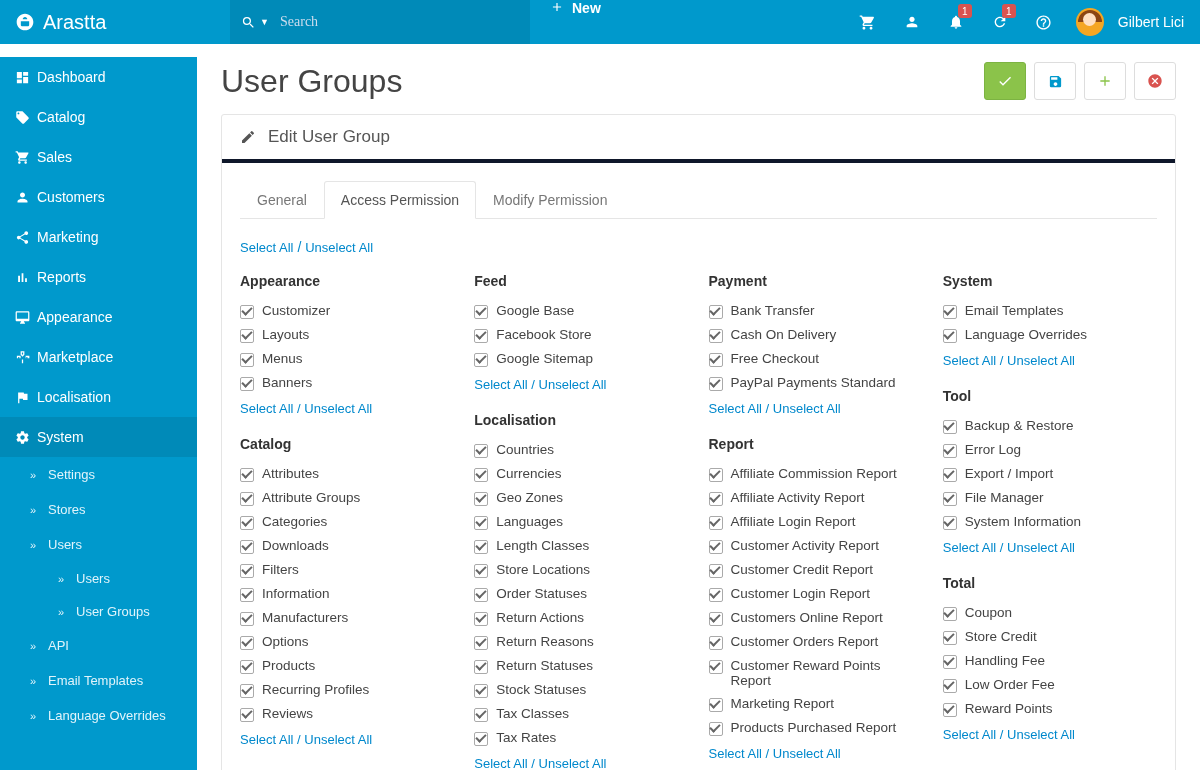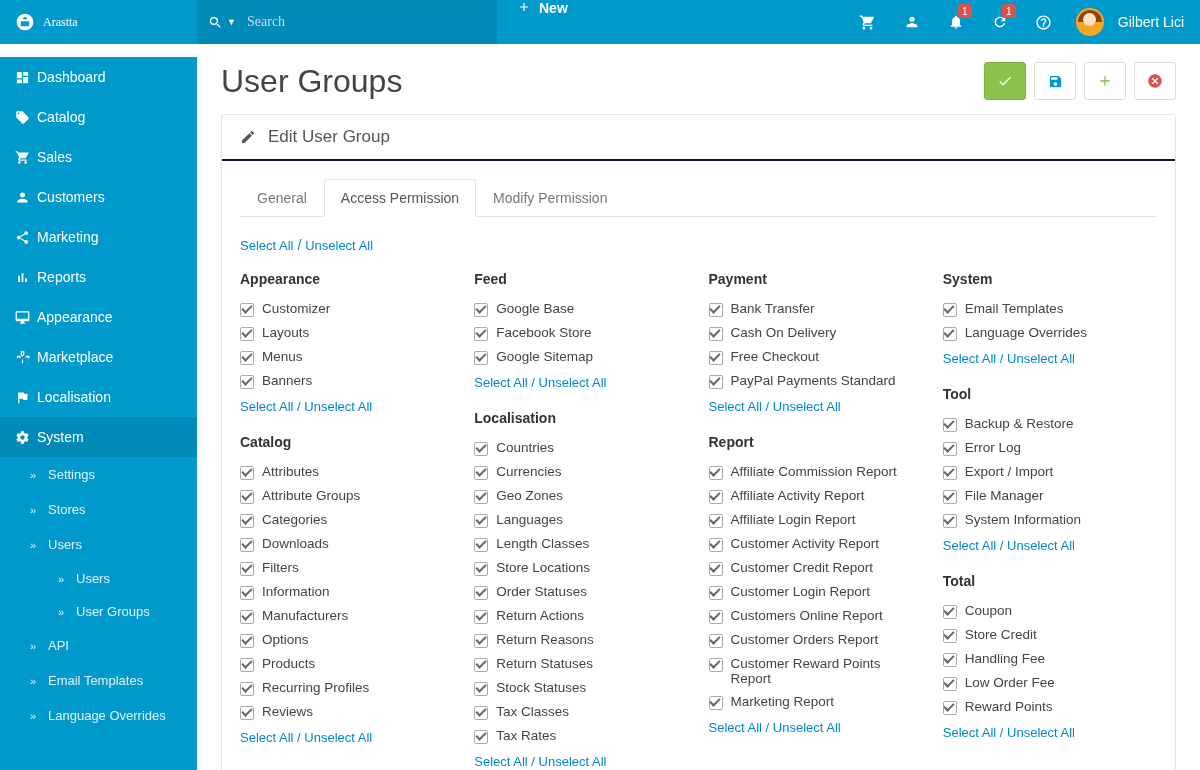--- a/index.html
+++ b/index.html
@@ -1,18 +1,18 @@
 <!DOCTYPE html>
 <html><head>
 <meta charset="utf-8">
 <style>
 * { box-sizing: border-box; margin: 0; padding: 0; }
 body { font-family: -apple-system, "Helvetica Neue", Arial, sans-serif; font-size: 14px; color: #333; background: #fff; overflow: hidden; }
 .topbar { height: 44px; background: #0099cc; display: flex; align-items: center; color: #fff; }
-.brand { width: 197px; display: flex; align-items: center; padding-left: 15px; font-size: 12px; font-weight: 500; font-family: Liberation Serif, serif; }
+.brand { width: 230px; display: flex; align-items: center; padding-left: 15px; font-size: 20px; font-weight: 500; }
 .brand svg { margin-right: 8px; }
 .search-area { flex: 0 0 300px; display: flex; align-items: center; height: 100%; background: #008ab8; }
 .search-ic-box { width: 40px; text-align: center; display: flex; align-items: center; justify-content: center; gap: 4px; padding-left: 10px; }
 .search-input { background: transparent; border: none; color: #fff; padding: 8px 10px; outline: none; font-size: 14px; width: 180px; font-family: Liberation Serif, serif; }
 .search-input::placeholder { color: #cde; }
 .new-btn { display: flex; gap: 8px; padding: 0 20px; height: 100%; cursor: pointer; background: #0099cc; font-weight: 600; }
 .topbar-right { margin-left: auto; display: flex; align-items: center; height: 100%; }
 .tb-item { position: relative; width: 44px; height: 44px; display: flex; align-items: center; justify-content: center; cursor: pointer; }
 .badge { position: absolute; top: 4px; right: 6px; background: #d9534f; color: #fff; font-size: 10px; min-width: 14px; height: 14px; border-radius: 3px; display: flex; align-items: center; justify-content: center; padding: 0 3px; }
 .avatar { width: 28px; height: 28px; border-radius: 50%; background: #f5a623; position: relative; overflow: hidden; }
@@ -31,21 +31,21 @@
 .content { position: absolute; left: 197px; top: 44px; right: 0; bottom: 0; overflow-y: auto; background: #fff; }
 .page-head { display: flex; align-items: center; padding: 18px 24px 14px; }
 .page-head h1 { font-size: 32px; font-weight: 400; color: #444; }
 .btn-group { margin-left: auto; display: flex; gap: 8px; }
 .btn { width: 42px; height: 38px; border: 1px solid #ddd; border-radius: 3px; display: flex; align-items: center; justify-content: center; cursor: pointer; background: #fff; }
 .btn.green { background: #8bc34a; border-color: #7cb342; color: #fff; }
 .btn.red-x { color: #d9534f; }
 .btn.plus-g { color: #8bc34a; }
 .btn.save-b { color: #0099cc; }
 .panel { margin: 0 24px 24px; border: 1px solid #e5e5e5; border-radius: 3px; }
-.panel-head { border-bottom: 2px solid #0f172a; padding: 12px 18px; display: flex; align-items: center; gap: 12px; font-size: 17px; color: #555; }
+.panel-head { border-bottom: 4px solid #0f172a; padding: 12px 18px; display: flex; align-items: center; gap: 12px; font-size: 17px; color: #555; }
 .panel-body { padding: 18px 18px 24px; }
 .tabs { display: flex; border-bottom: 1px solid #e5e5e5; margin-bottom: 20px; text-align: right; }
 .tab { padding: 10px 16px; color: #777; cursor: pointer; border: 1px solid transparent; margin-bottom: -1px; border-radius: 3px 3px 0 0; }
 .tab.active { color: #555; border-color: #e5e5e5; border-bottom-color: #fff; background: #fff; }
 .link { color: #0088cc; cursor: pointer; font-size: 13px; }
 .sep { color: #0088cc; }
 .sel-row { margin-bottom: 18px; }
 .cols { display: grid; grid-template-columns: repeat(4, 1fr); gap: 20px; }
 .col { }
 .group { margin-bottom: 20px; }
@@ -492,20 +492,24 @@
                 <span>Customer Orders Report</span>
               </div>
               <div class="check-item">
                 <span class="cb"></span>
                 <span>Customer Reward Points Report</span>
               </div>
               <div class="check-item">
                 <span class="cb"></span>
                 <span>Marketing Report</span>
               </div>
+              <div class="check-item">
+                <span class="cb"></span>
+                <span>Products Purchased Report</span>
+              </div>
               <div class="sel-links"><span class="link">Select All</span><span class="sep"> / </span><span class="link">Unselect All</span></div>
             </div>
           </div>
           <div class="col">
             <div class="group">
               <div class="group-title">System</div>
               <div class="check-item">
                 <span class="cb"></span>
                 <span>Email Templates</span>
               </div>

